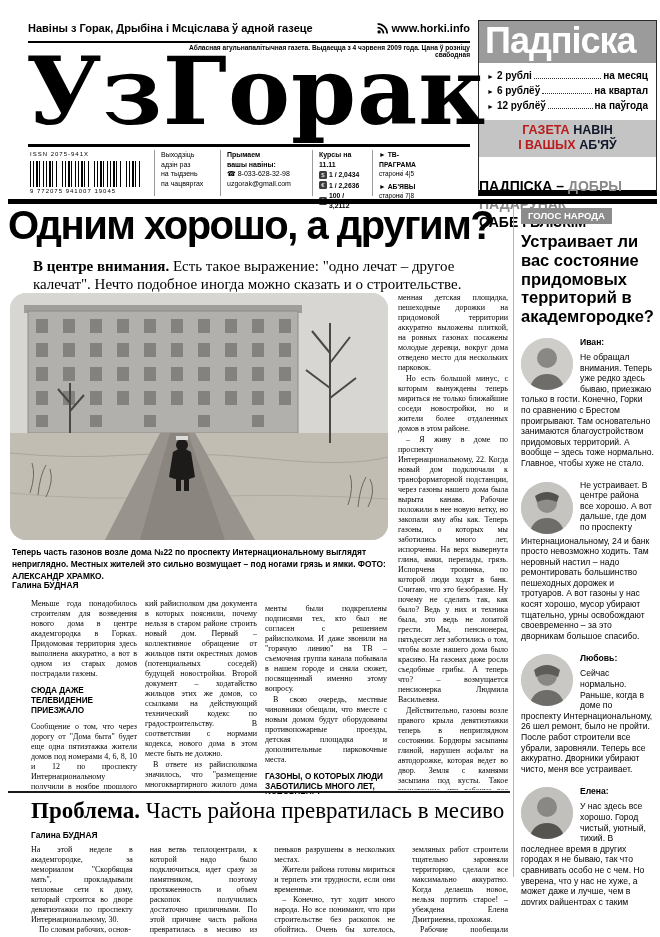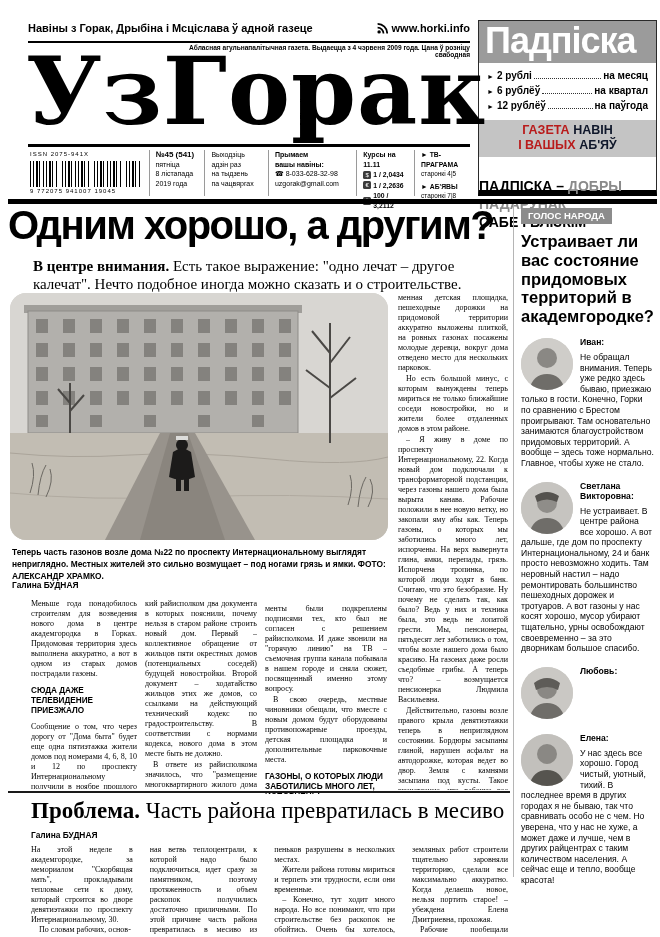--- a/index.html
+++ b/index.html
@@ -168,26 +168,20 @@
 
   <div class="mast-note">Абласная агульнапалітычная газета. Выдаецца з 4 чэрвеня 2009 года. Цана ў розніцу свабодная</div>
   <div class="mast-title">УзГорак</div>
   <div class="mast-rule"></div>
 
   <div class="infobar">
     <div class="cell cell-barcode">
       <div class="issn">ISSN 2075-941X</div>
       <div class="bars"></div>
       <div class="bdigits">9 772075 941007   19045</div>
-    </div>
-    <div class="cell cell-issue">
-      <div class="b num">№45 (541)</div>
-      <div>пятніца</div>
-      <div>8 лістапада</div>
-      <div>2019 года</div>
     </div>
     <div class="cell cell-freq">
       <div>Выходзіць</div>
       <div>адзін раз</div>
       <div>на тыдзень</div>
       <div>па чацвяргах</div>
     </div>
     <div class="cell cell-contact">
       <div class="b">Прымаем</div>
       <div class="b">вашы навіны:</div>
@@ -350,34 +344,34 @@
 
     <div class="person">
       <span class="ava">
         <svg viewBox="0 0 52 52">
             <rect width="52" height="52" fill="#c6c4c0"></rect>
             <circle cx="26" cy="21" r="10" fill="#8f8d89"></circle>
             <path d="M14 14 q12-8 24 0 l-2 6 q-10-5 -20 0 z" fill="#54524e"></path>
             <path d="M8 52 q4-16 18-16 q14 0 18 16 z" fill="#6f6d69"></path>
           </svg>
       </span>
-      <div class="pname">Светлана Викторовна:</div>
       <div class="ptext">Не устраивает. В центре района все хорошо. А вот дальше, где дом по проспекту Интернациональному, 24 и банк просто невозможно ходить. Там неровный настил – надо ремонтировать большинство пешеходных дорожек и тротуаров. А вот газоны у нас косят хорошо, мусор убирают тщательно, урны освобождают своевременно – за это дворникам большое спасибо.</div>
     </div>
 
     <div class="person">
       <span class="ava">
         <svg viewBox="0 0 52 52">
             <rect width="52" height="52" fill="#cac8c4"></rect>
             <circle cx="26" cy="22" r="10" fill="#8a8884"></circle>
             <path d="M13 16 q13-10 26 0 l-2 7 q-11-6 -22 0 z" fill="#5e5c58"></path>
             <path d="M8 52 q4-16 18-16 q14 0 18 16 z" fill="#6f6d69"></path>
           </svg>
       </span>
       <div class="pname">Любовь:</div>
+      <div class="ptext">Сейчас нормально. Раньше, когда в доме по проспекту Интернациональному, 26 шел ремонт, было не пройти. После работ строители все убрали, заровняли. Теперь все аккуратно. Дворники убирают чисто, меня все устраивает.</div>
     </div>
 
     <div class="person">
       <span class="ava">
         <svg viewBox="0 0 52 52">
             <rect width="52" height="52" fill="#c2c0bc"></rect>
             <circle cx="26" cy="20" r="10" fill="#8a8884"></circle>
             <path d="M8 52 q4-16 18-16 q14 0 18 16 z" fill="#56544f"></path>
           </svg>
       </span>

